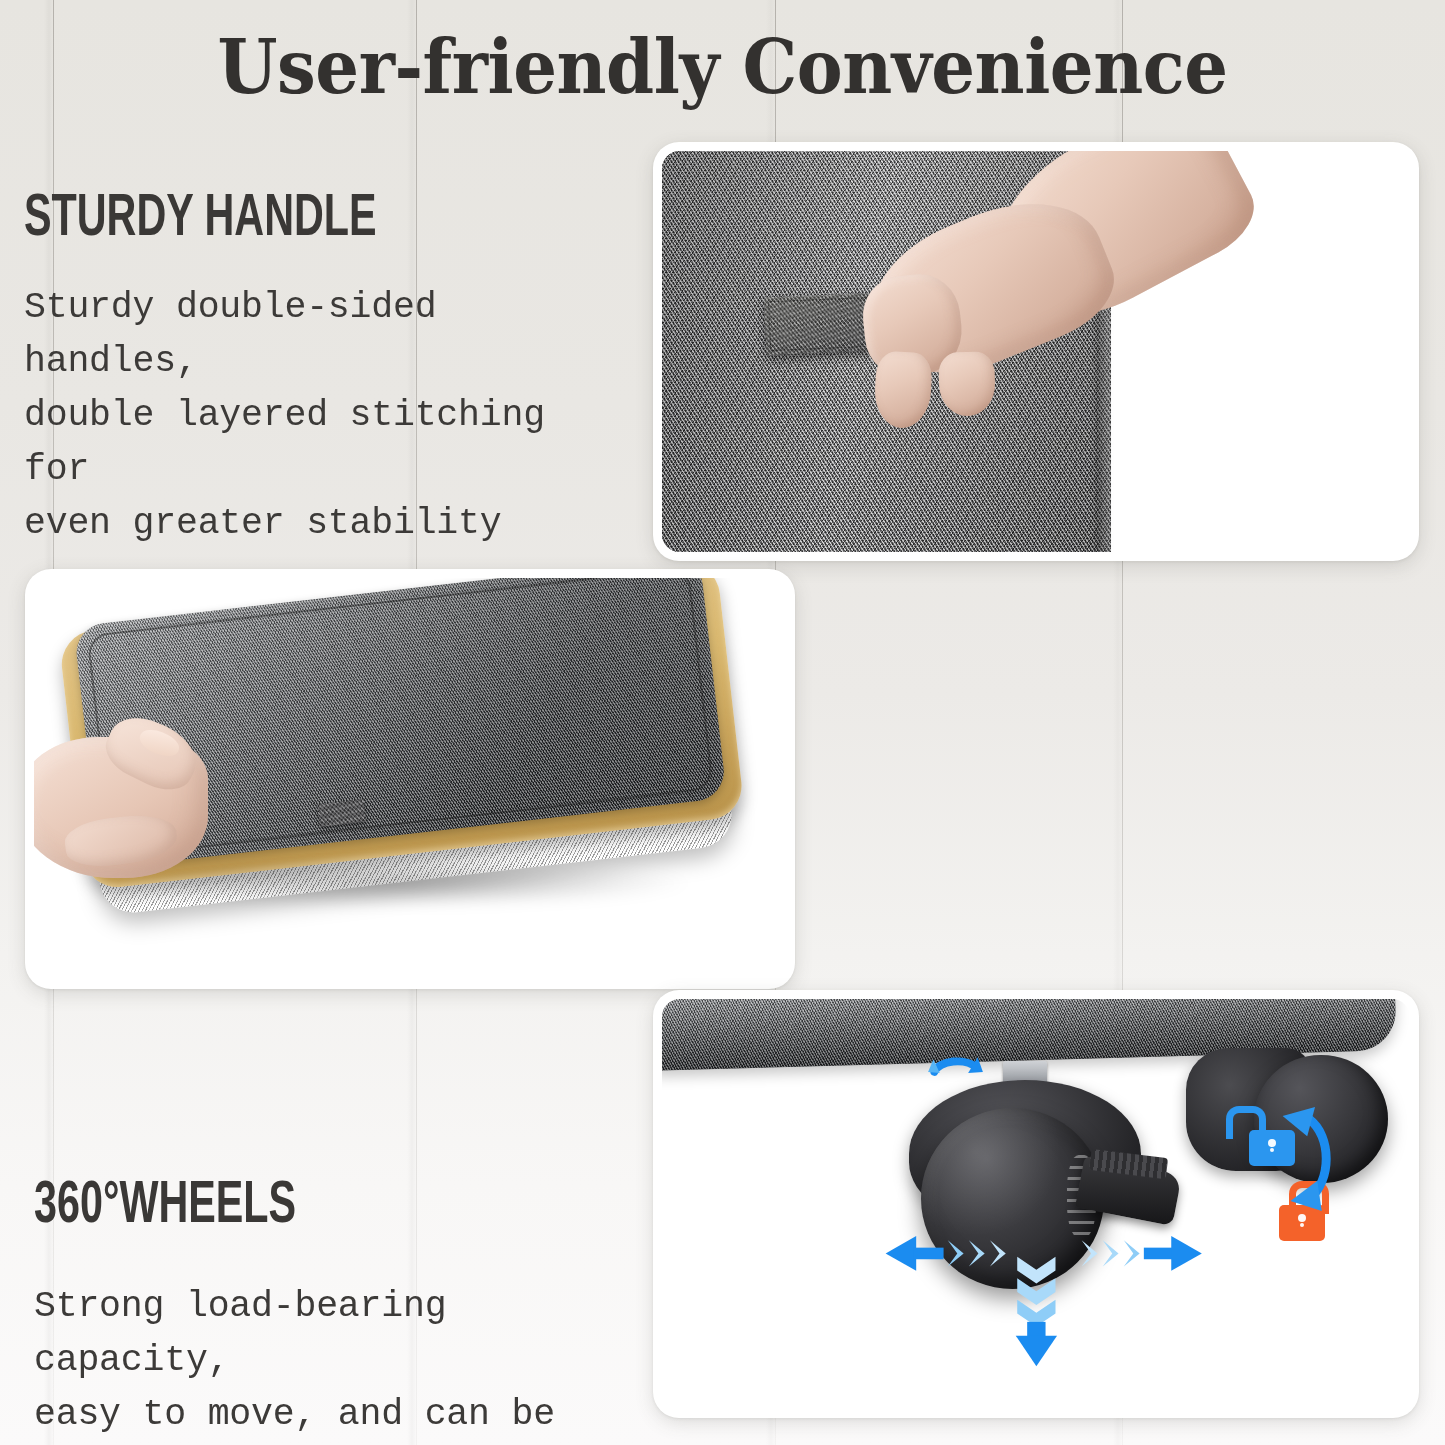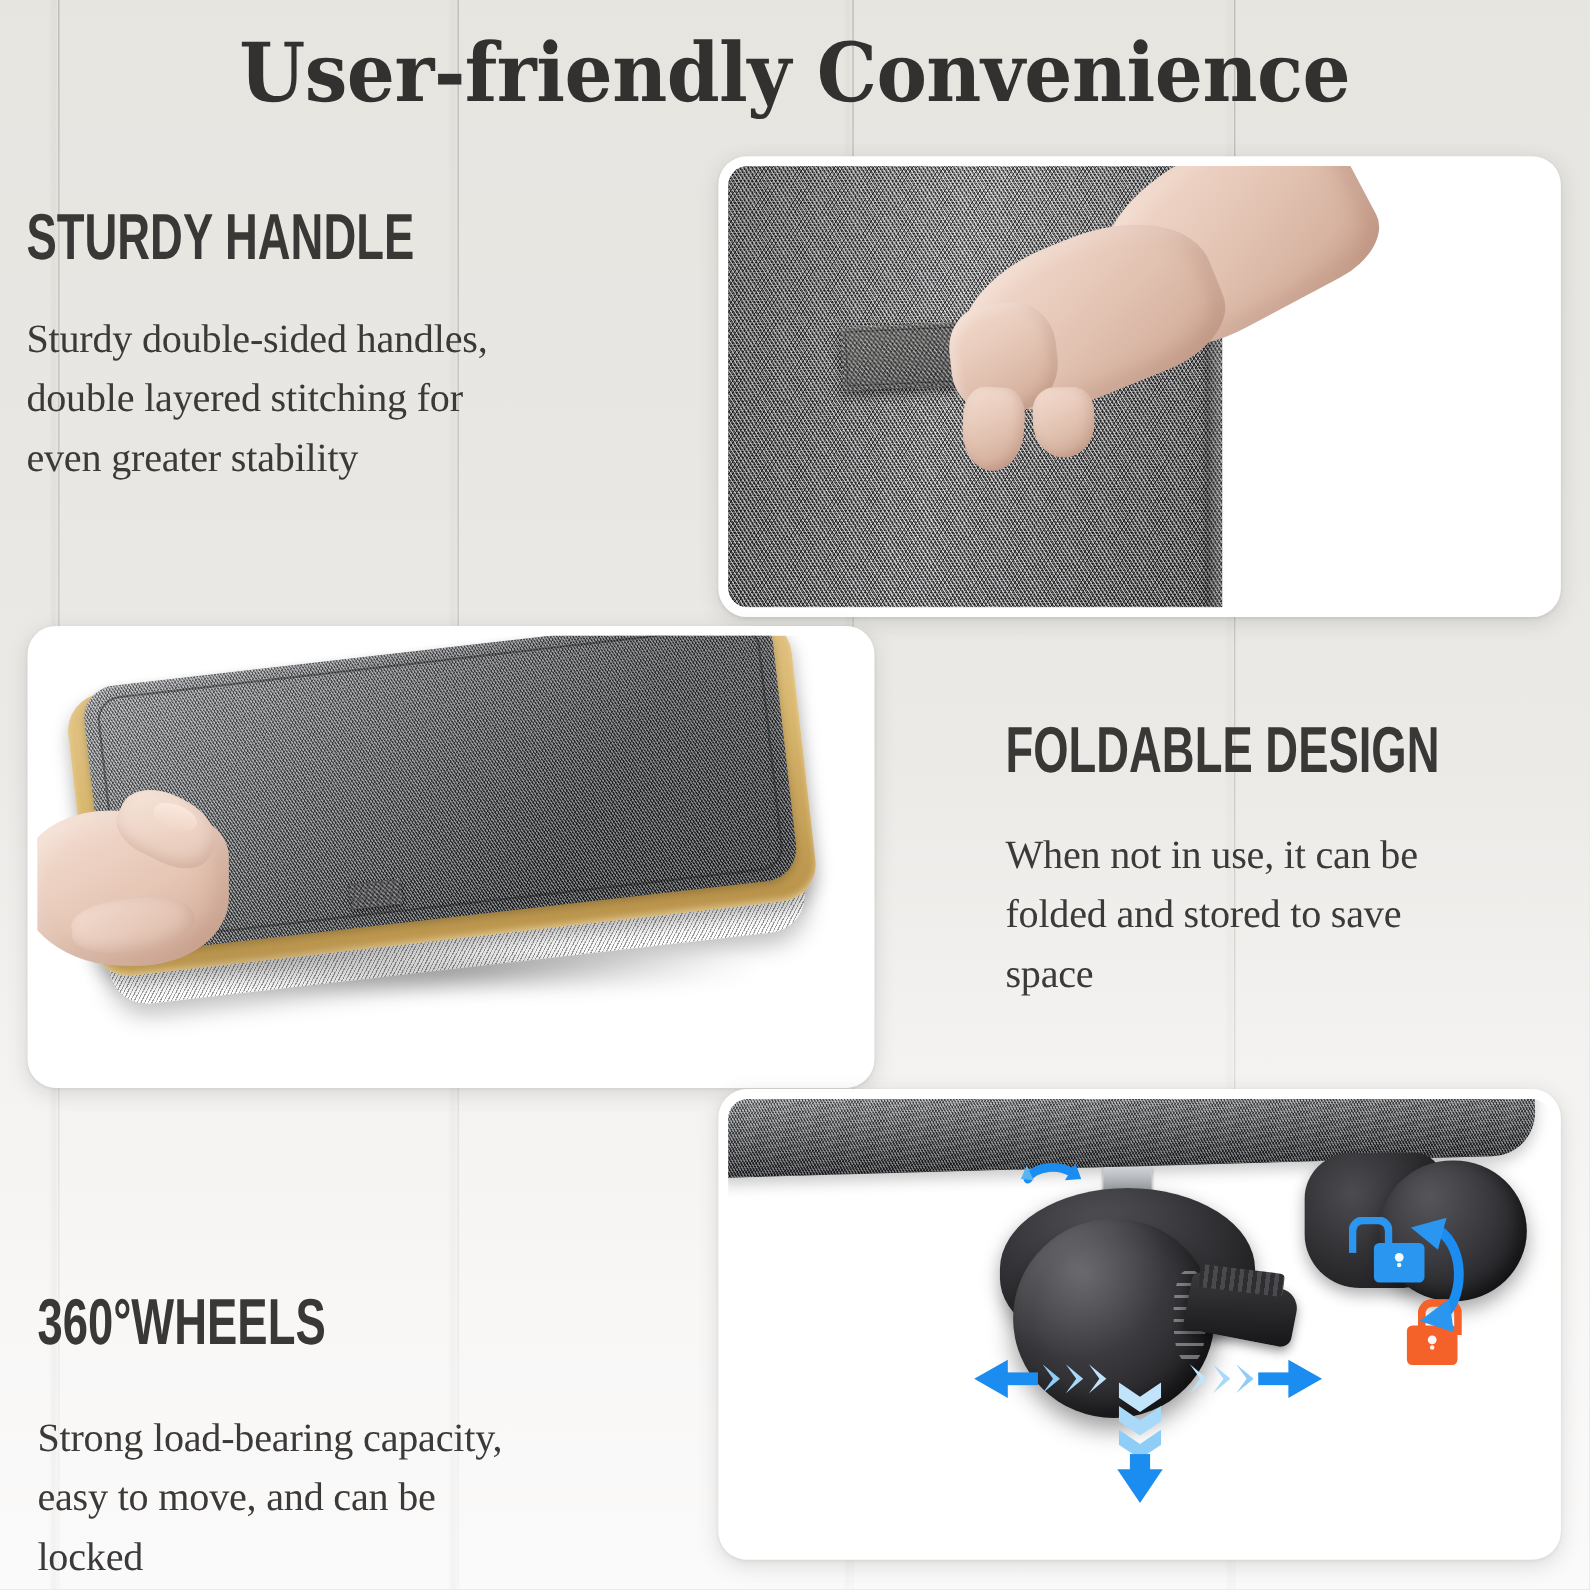--- a/index.html
+++ b/index.html
@@ -67,21 +67,21 @@
     font-weight:700;
     color:#3a3836;
     font-size:59px;
     line-height:1.0;
     letter-spacing:0px;
     transform:scaleX(.70);
     transform-origin:left center;
     white-space:nowrap;
   }
   .f-body{
-    font-family:Liberation Serif, serif;
+    font-family:Liberation Mono, monospace;
     font-weight:400;
     color:#3c3a38;
     font-size:36.5px;
     line-height:1.48;
     letter-spacing:-0.2px;
     white-space:pre-line;
   }
   #feat-handle{left:24px;top:186px;width:600px;}
   #feat-handle .f-body{margin-top:36px;}
   #feat-fold{left:914px;top:653px;width:530px;}
@@ -406,26 +406,20 @@
 
   <div id="title">User-friendly Convenience</div>
 
   <div class="feature" id="feat-handle">
     <div class="f-head">STURDY HANDLE</div>
     <div class="f-body">Sturdy double-sided handles,
 double layered stitching for
 even greater stability</div>
   </div>
 
-  <div class="feature" id="feat-fold">
-    <div class="f-head">FOLDABLE DESIGN</div>
-    <div class="f-body">When not in use, it can be
-folded and stored to save
-space</div>
-  </div>
 
   <div class="feature" id="feat-wheels">
     <div class="f-head">360°WHEELS</div>
     <div class="f-body">Strong load-bearing capacity,
  easy to move, and can be
 locked</div>
   </div>
 
   <div class="panel" id="panel-handle">
     <div class="panel-inner">

